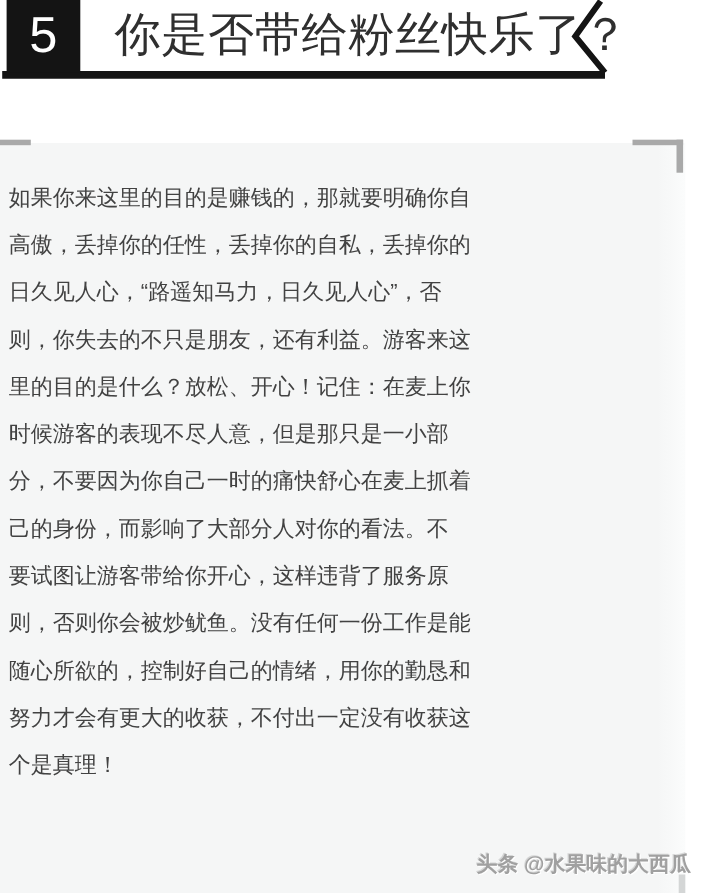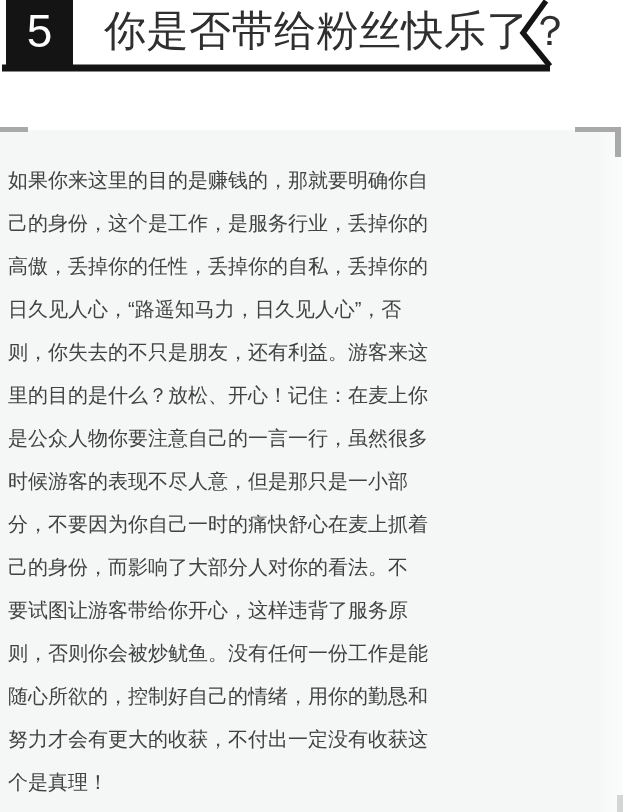--- a/index.html
+++ b/index.html
@@ -88,30 +88,29 @@
     <div class="section-title">你是否带给粉丝快乐了？</div>
   </div>
 
   <div class="card"></div>
   <div class="corner-tl"></div>
   <div class="corner-tr"></div>
   <div class="corner-br"></div>
 
   <div class="article">
       <div class="text-line">如果你来这里的目的是赚钱的，那就要明确你自</div>
-      <div class="text-line">己的身份，这个是工作，是服务行业，丢掉你的</div>
       <div class="text-line">高傲，丢掉你的任性，丢掉你的自私，丢掉你的</div>
       <div class="text-line">日久见人心，“路遥知马力，日久见人心”，否</div>
       <div class="text-line">则，你失去的不只是朋友，还有利益。游客来这</div>
       <div class="text-line">里的目的是什么？放松、开心！记住：在麦上你</div>
-      <div class="text-line">是公众人物你要注意自己的一言一行，虽然很多</div>
       <div class="text-line">时候游客的表现不尽人意，但是那只是一小部</div>
       <div class="text-line">分，不要因为你自己一时的痛快舒心在麦上抓着</div>
       <div class="text-line">己的身份，而影响了大部分人对你的看法。不</div>
       <div class="text-line">要试图让游客带给你开心，这样违背了服务原</div>
       <div class="text-line">则，否则你会被炒鱿鱼。没有任何一份工作是能</div>
       <div class="text-line">随心所欲的，控制好自己的情绪，用你的勤恳和</div>
       <div class="text-line">努力才会有更大的收获，不付出一定没有收获这</div>
       <div class="text-line">个是真理！</div>
     </div>
 
+  <div class="watermark">头条 @水果味的大西瓜</div>
 
 </div>
 
 </body></html>

